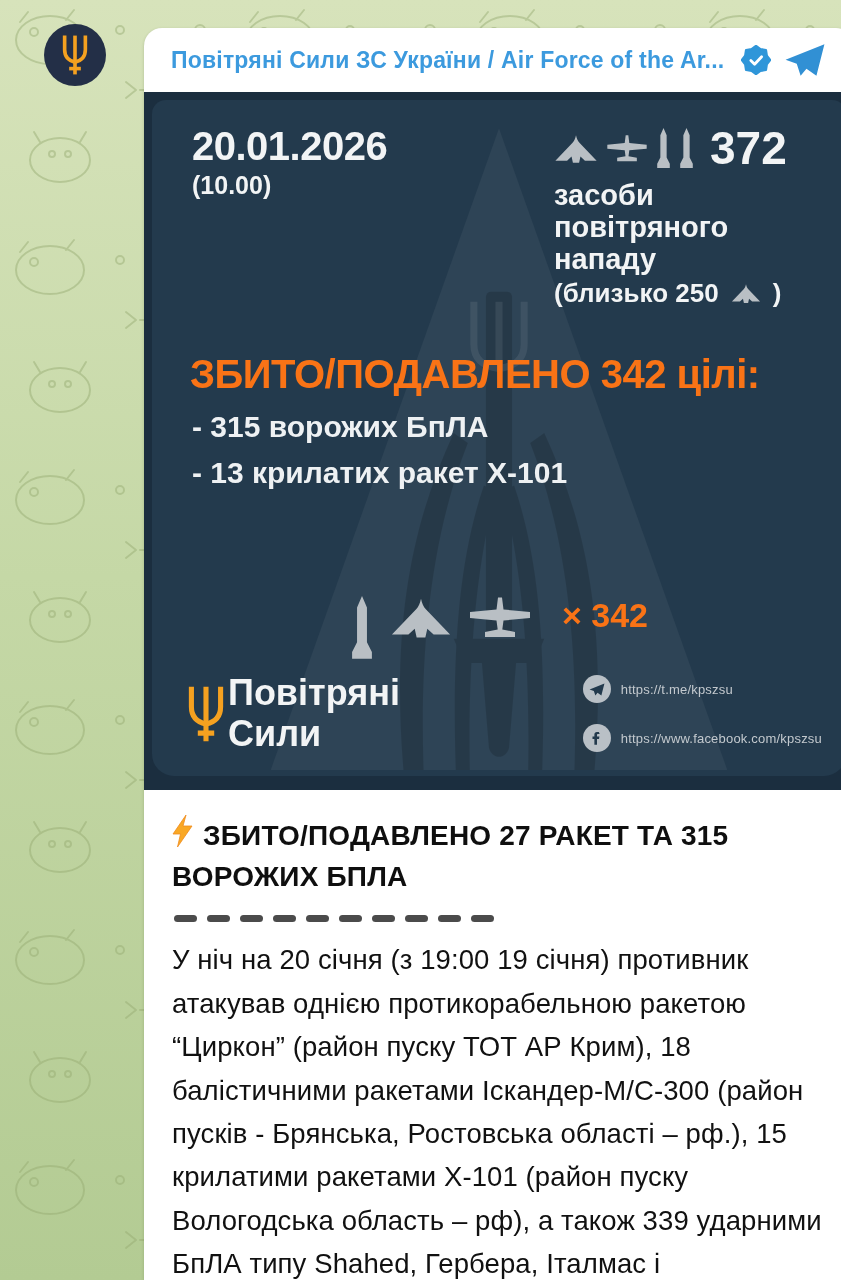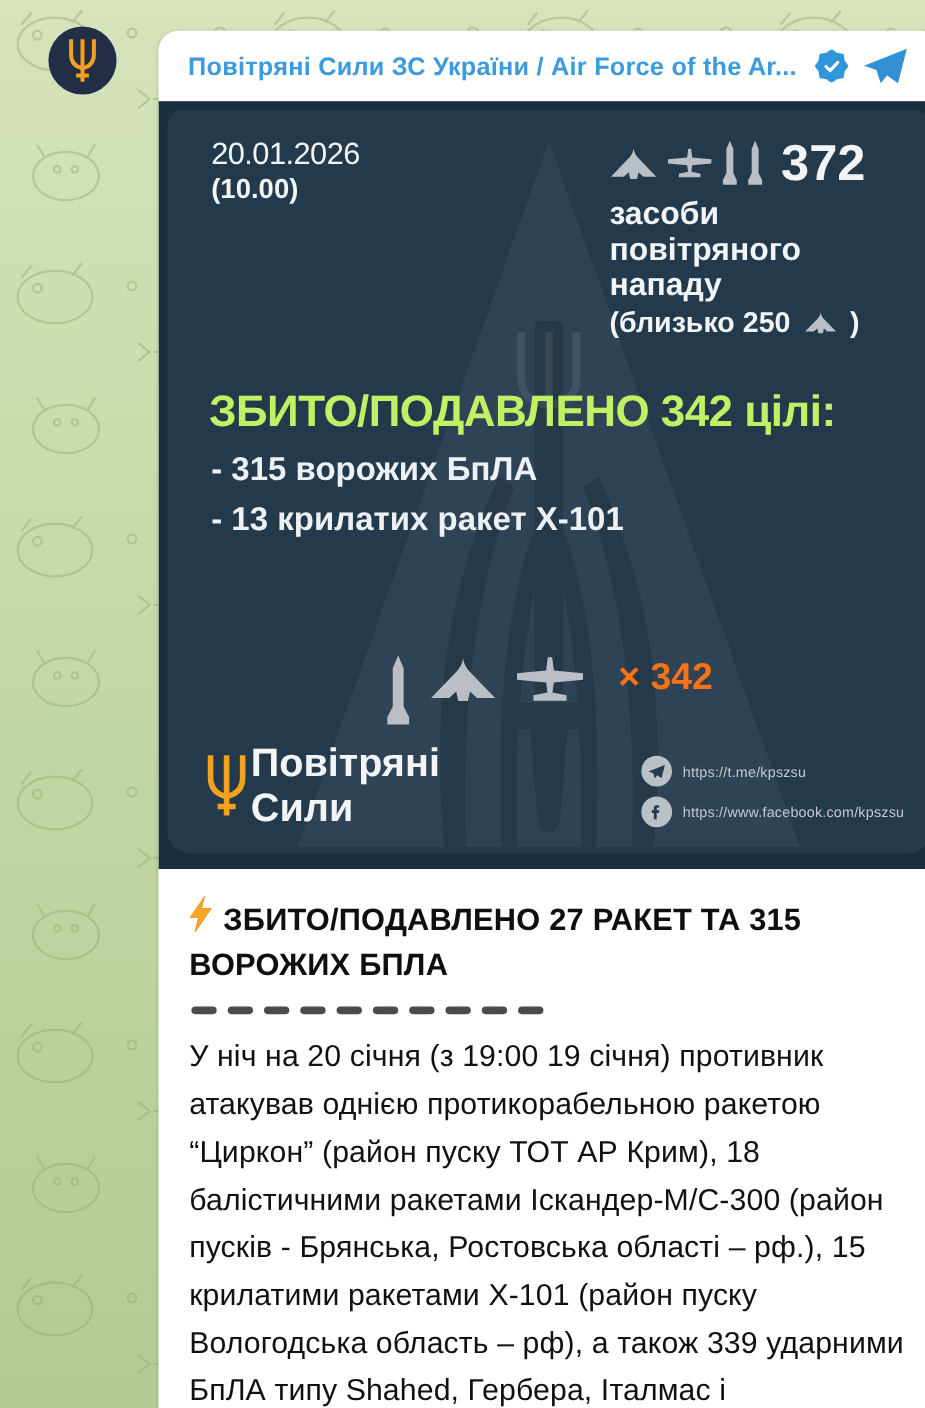--- a/index.html
+++ b/index.html
@@ -22,43 +22,43 @@
                   overflow:hidden; flex:1 1 auto; letter-spacing:.2px; }
   .header-icons { display:flex; align-items:center; gap:13px; margin-left:12px; flex:0 0 auto; }
 
   
   .infographic { height:698px; background:#1b2e3f; padding:8px 8px 14px 8px; position:relative; }
   .info-inner { position:relative; width:100%; height:100%; background:#233a4d;
                 border-radius:14px 14px 22px 22px; overflow:hidden; }
   .watermark { position:absolute; left:0; top:0; width:100%; height:100%; }
 
   .date-block { position:absolute; left:40px; top:24px; color:#f2f4f5; }
-  .date { font-size:28px; font-weight:normal; letter-spacing:-.5px; }
+  .date { font-size:40px; font-weight:bold; letter-spacing:-.5px; }
   .time { font-size:25px; font-weight:bold; margin-top:2px; }
 
   .stats-block { position:absolute; left:402px; top:28px; color:#f2f4f5; }
   .stats-row { display:flex; align-items:center; gap:8px; }
   .stats-total { font-size:46px; font-weight:bold; line-height:.9; margin-left:8px; }
   .stats-label { font-size:29px; font-weight:bold; line-height:1.1; margin-top:10px; }
   .stats-sub { font-size:26px; font-weight:bold; margin-top:2px; display:flex; align-items:center; gap:12px; }
 
-  .headline { position:absolute; left:38px; top:252px; color:#bef264; font-size:40px;
+  .headline { position:absolute; left:38px; top:252px; color:#f97316; font-size:40px;
               font-weight:bold; letter-spacing:-.5px; white-space:nowrap; }
   .hit-list { position:absolute; left:40px; top:312px; color:#eef1f3; font-size:30px;
               font-weight:600; line-height:1.0; }
   .hit-list .item { margin-bottom:16px; white-space:nowrap; }
 
   .destroyed-row { position:absolute; left:0; top:496px; width:100%; display:flex;
                    align-items:flex-start; justify-content:center; gap:16px; color:#f97316; }
   .destroyed-mult { font-size:34px; font-weight:bold; margin-left:14px; padding-bottom:8px; }
 
   .brand { position:absolute; left:32px; bottom:22px; display:flex; align-items:center; gap:0; }
   .brand-text { color:#f2f4f5; font-size:36px; font-weight:bold; line-height:1.12; }
 
-  .links { position:absolute; right:24px; bottom:24px; display:flex; flex-direction:column; gap:9px; }
+  .links { position:absolute; right:24px; bottom:24px; display:flex; flex-direction:column; gap:21px; }
   .link-row { display:flex; align-items:center; gap:10px; }
   .link-circle { width:28px; height:28px; border-radius:50%; background:#b9c0c6;
                  display:flex; align-items:center; justify-content:center; flex:0 0 auto; }
   .link-url { color:#c3c9ce; font-size:13px; letter-spacing:.2px; }
 
   .icon-gray { fill:#b9bfc4; }
 
   
   .post { padding:24px 30px 0 28px; color:#0f0f0f; }
   .post-title { font-size:28px; font-weight:bold; line-height:1.45; letter-spacing:.2px; }

